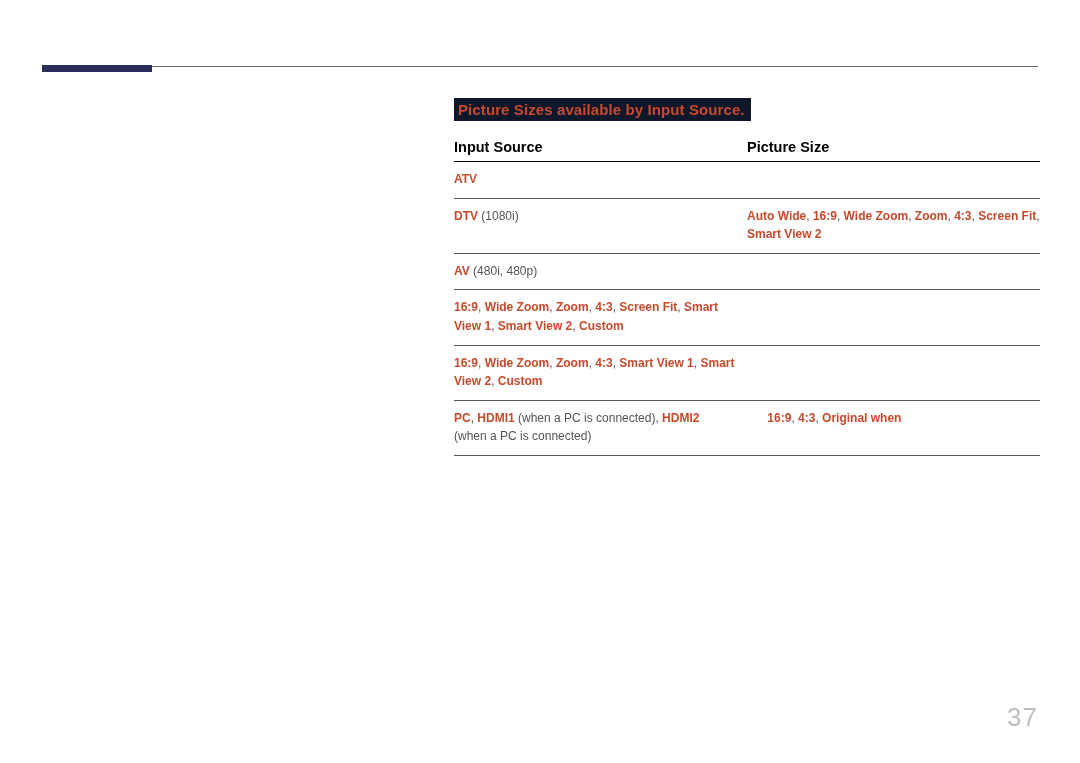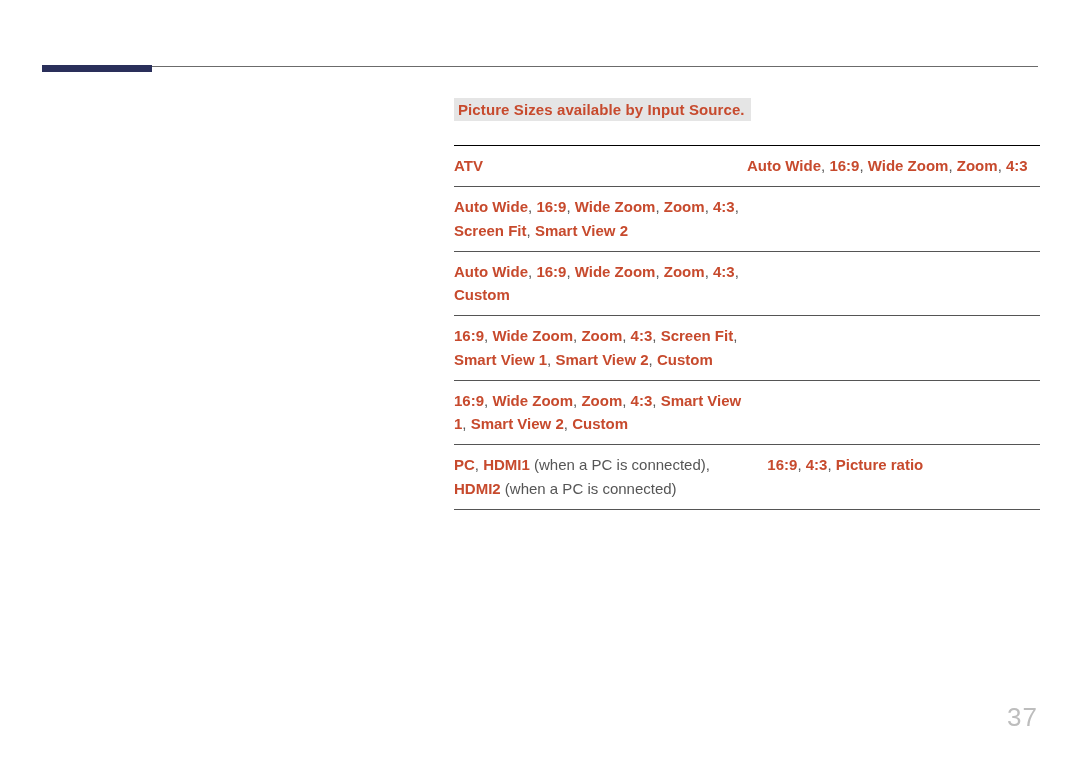--- a/index.html
+++ b/index.html
@@ -28,21 +28,21 @@
     background: #2a2f5a;
   }
   .content {
     position: absolute;
     top: 98px;
     left: 454px;
     width: 586px;
   }
   .section-title {
     display: inline-block;
-    background: #e5e5e5;
+    background: #0f172a;
     color: #c74a2d;
     font-weight: 700;
     font-size: 15px;
     padding: 3px 6px 3px 4px;
     letter-spacing: 0.1px;
   }
   .table {
     margin-top: 18px;
     width: 100%;
   }
@@ -55,21 +55,21 @@
     font-weight: 700;
     font-size: 14.5px;
     color: #000;
   }
   .col-source { width: 50%; padding-right: 10px; }
   .col-size { width: 50%; }
   .trow {
     display: flex;
     border-bottom: 0.8px solid #555;
     padding: 8px 0 9px 0;
-    font-size: 15px;
+    font-size: 12px;
     line-height: 1.55;
   }
   .trow:last-child { border-bottom: 0.8px solid #555; gap: 40px; }
   .hl { color: #c74a2d; font-weight: 700; }
   .plain { color: #555; font-weight: 400; }
   .page-num {
     position: absolute;
     right: 42px;
     bottom: 30px;
     font-size: 26px;
@@ -83,39 +83,41 @@
 <body>
 
 <div class="top-rule"></div>
 <div class="top-accent"></div>
 
 <div class="content">
   <div class="section-title">Picture Sizes available by Input Source.</div>
 
   <div class="table">
     <div class="thead">
+      <div class="th col-source">Input Source</div>
+      <div class="th col-size">Picture Size</div>
     </div>
     <div id="tbody">
         <div class="trow">
           <div class="col-source"><span class="hl">ATV</span></div>
-          <div class="col-size"><span class="hl">Auto Wide</span><span class="plain">, </span><span class="hl">16:9</span><span class="plain">, </span><span class="hl">Wide Zoom</span><span class="plain">, </span><span class="hl">Zoom</span><span class="plain">, </span><span class="hl">4:3</span></div>
         </div>
         <div class="trow">
+          <div class="col-source"><span class="hl">DTV</span><span class="plain"> (1080i)</span></div>
           <div class="col-size"><span class="hl">Auto Wide</span><span class="plain">, </span><span class="hl">16:9</span><span class="plain">, </span><span class="hl">Wide Zoom</span><span class="plain">, </span><span class="hl">Zoom</span><span class="plain">, </span><span class="hl">4:3</span><span class="plain">, </span><span class="hl">Screen Fit</span><span class="plain">, </span><span class="hl">Smart View 2</span></div>
         </div>
         <div class="trow">
-          <div class="col-size"><span class="hl">Auto Wide</span><span class="plain">, </span><span class="hl">16:9</span><span class="plain">, </span><span class="hl">Wide Zoom</span><span class="plain">, </span><span class="hl">Zoom</span><span class="plain">, </span><span class="hl">4:3</span><span class="plain">, </span><span class="hl">Custom</span></div>
+          <div class="col-source"><span class="hl">AV</span><span class="plain"> (480i, 480p)</span></div>
         </div>
         <div class="trow">
           <div class="col-size"><span class="hl">16:9</span><span class="plain">, </span><span class="hl">Wide Zoom</span><span class="plain">, </span><span class="hl">Zoom</span><span class="plain">, </span><span class="hl">4:3</span><span class="plain">, </span><span class="hl">Screen Fit</span><span class="plain">, </span><span class="hl">Smart View 1</span><span class="plain">, </span><span class="hl">Smart View 2</span><span class="plain">, </span><span class="hl">Custom</span></div>
         </div>
         <div class="trow">
           <div class="col-size"><span class="hl">16:9</span><span class="plain">, </span><span class="hl">Wide Zoom</span><span class="plain">, </span><span class="hl">Zoom</span><span class="plain">, </span><span class="hl">4:3</span><span class="plain">, </span><span class="hl">Smart View 1</span><span class="plain">, </span><span class="hl">Smart View 2</span><span class="plain">, </span><span class="hl">Custom</span></div>
         </div>
         <div class="trow">
           <div class="col-source"><span class="hl">PC</span><span class="plain">, </span><span class="hl">HDMI1</span><span class="plain"> (when a PC is connected), </span><span class="hl">HDMI2</span><span class="plain"> (when a PC is connected)</span></div>
-          <div class="col-size"><span class="hl">16:9</span><span class="plain">, </span><span class="hl">4:3</span><span class="plain">, </span><span class="hl">Picture ratio</span></div>
+          <div class="col-size"><span class="hl">16:9</span><span class="plain">, </span><span class="hl">4:3</span><span class="plain">, </span><span class="hl">Original when</span></div>
         </div>
       </div>
   </div>
 </div>
 
 <div class="page-num">37</div>
 
 </body></html>

